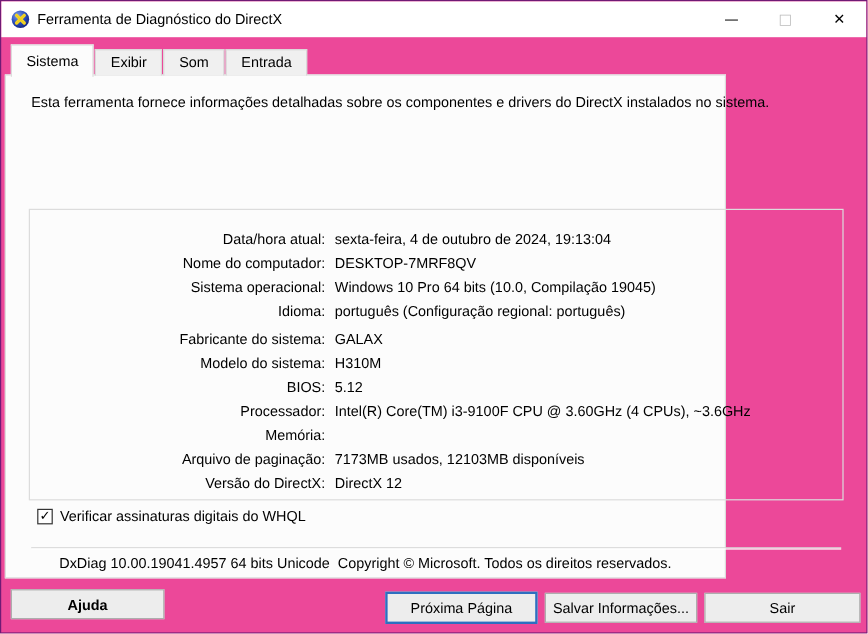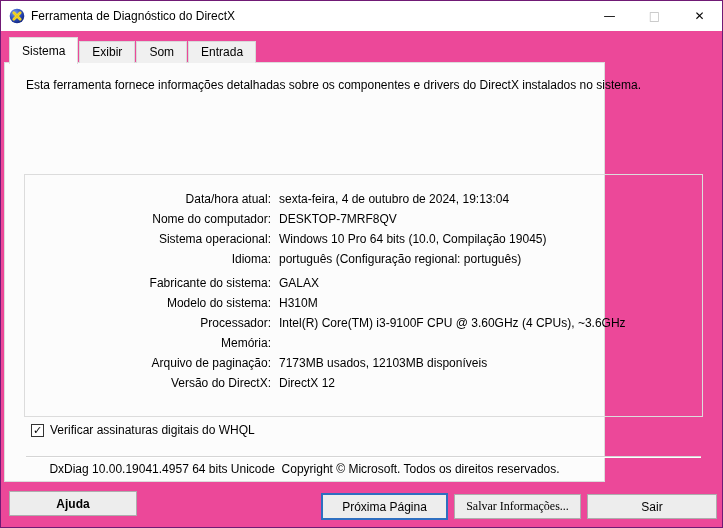--- a/index.html
+++ b/index.html
@@ -100,21 +100,21 @@
   .btn {
     position: absolute; height: 25px;
     background: #ededed;
     border: 1px solid #adadad;
     font-family: "Liberation Sans", sans-serif; font-size: 12px;
     display: flex; align-items: center; justify-content: center;
     cursor: default;
   }
   .btn-help  { left: 8px;   top: 490px; width: 128px; font-weight: bold; }
   .btn-next  { left: 320px; top: 492px; width: 127px; height: 27px; border: 2px solid #2e6fc0; }
-  .btn-save  { left: 453px; top: 493px; width: 127px; font-family: Liberation Serif, serif; }
+  .btn-save  { left: 453px; top: 493px; width: 127px; }
   .btn-exit  { left: 586px; top: 493px; width: 130px; }
 </style>
 </head>
 <body>
 
 <div class="window">
 
   <div class="titlebar">
     <svg class="app-icon" viewBox="0 0 16 16">
       <defs>
@@ -173,20 +173,24 @@
           </div>
         <div class="info-row gap">
             <span class="info-label">Fabricante do sistema:</span>
             <span class="info-value">GALAX</span>
           </div>
         <div class="info-row">
             <span class="info-label">Modelo do sistema:</span>
             <span class="info-value">H310M</span>
           </div>
         <div class="info-row">
+            <span class="info-label">BIOS:</span>
+            <span class="info-value">5.12</span>
+          </div>
+        <div class="info-row">
             <span class="info-label">Processador:</span>
             <span class="info-value">Intel(R) Core(TM) i3-9100F CPU @ 3.60GHz (4 CPUs), ~3.6GHz</span>
           </div>
         <div class="info-row">
             <span class="info-label">Memória:</span>
           </div>
         <div class="info-row">
             <span class="info-label">Arquivo de paginação:</span>
             <span class="info-value">7173MB usados, 12103MB disponíveis</span>
           </div>

